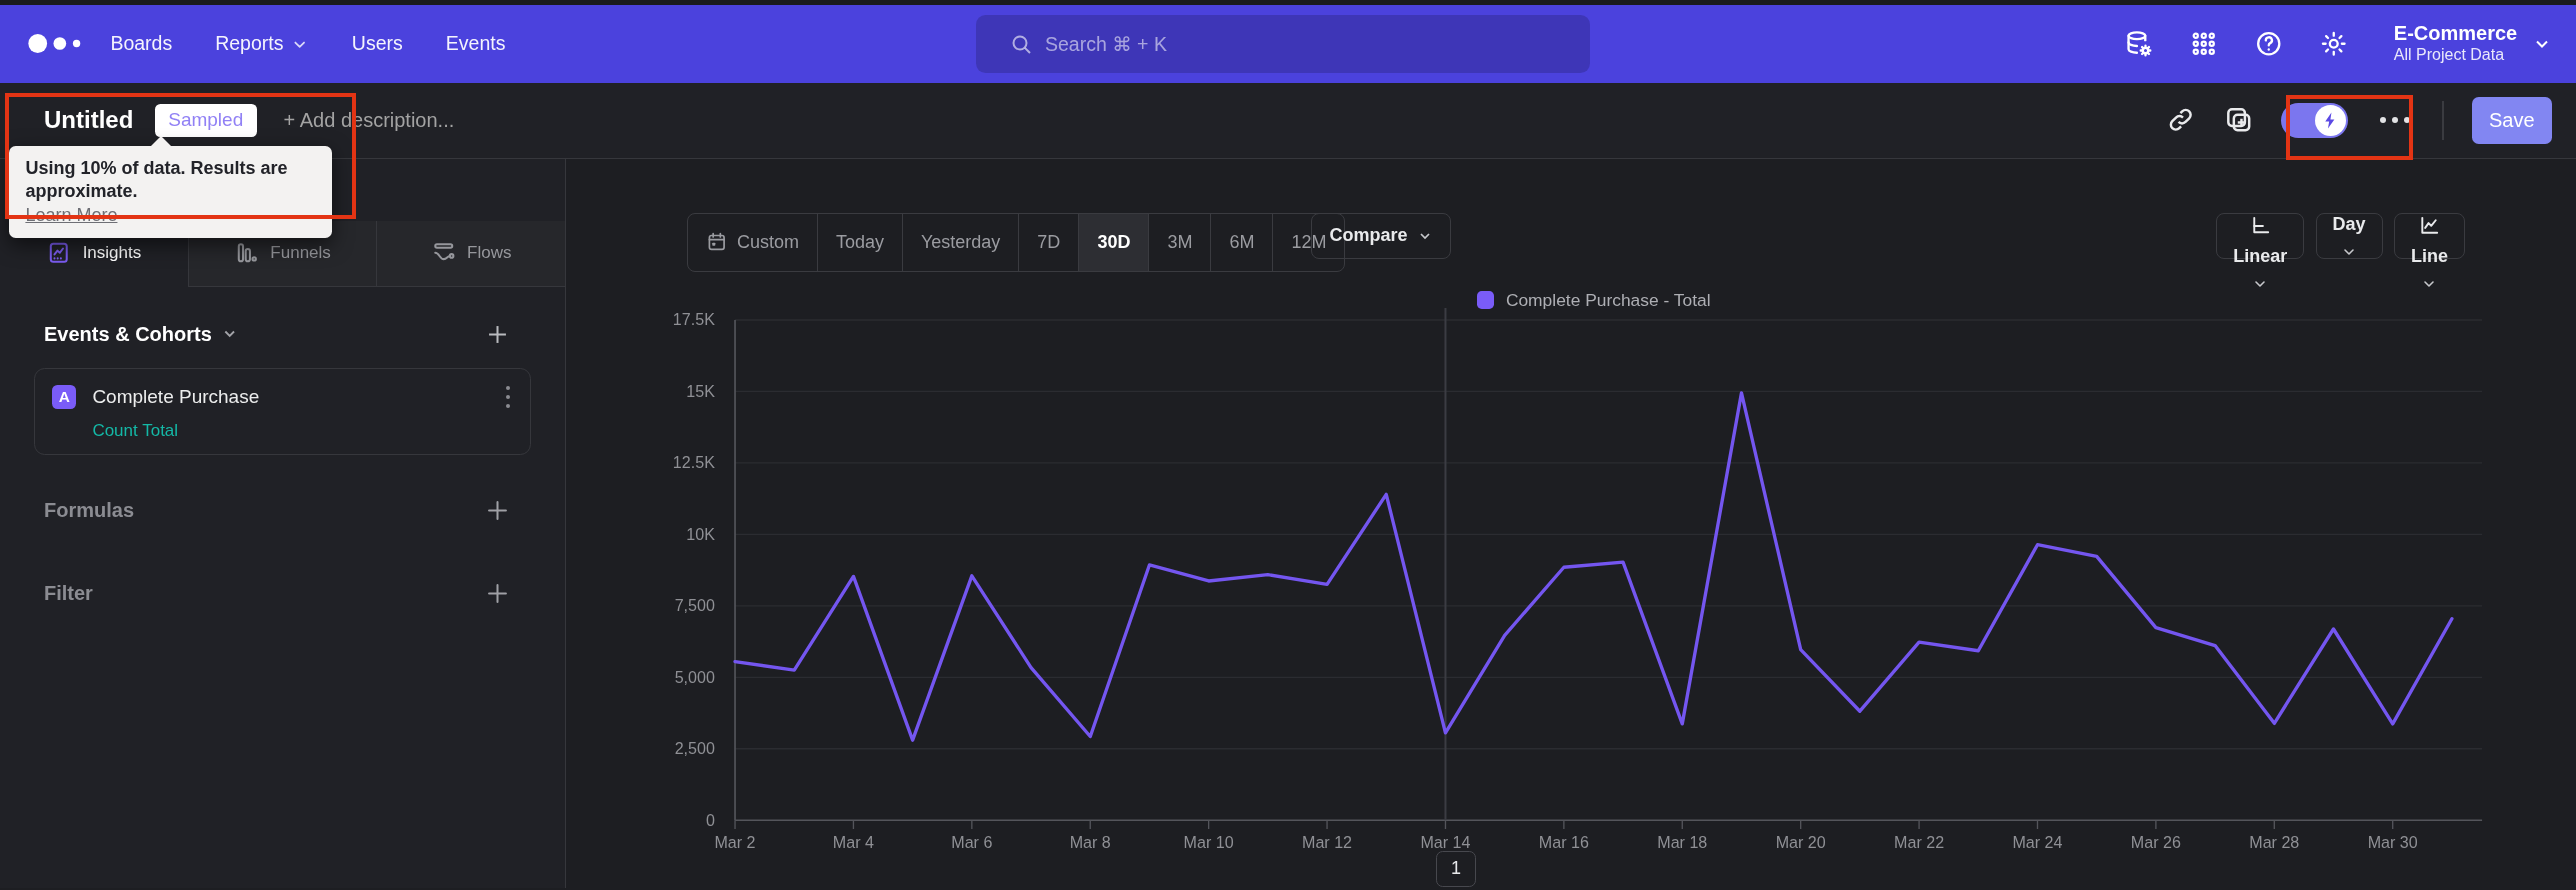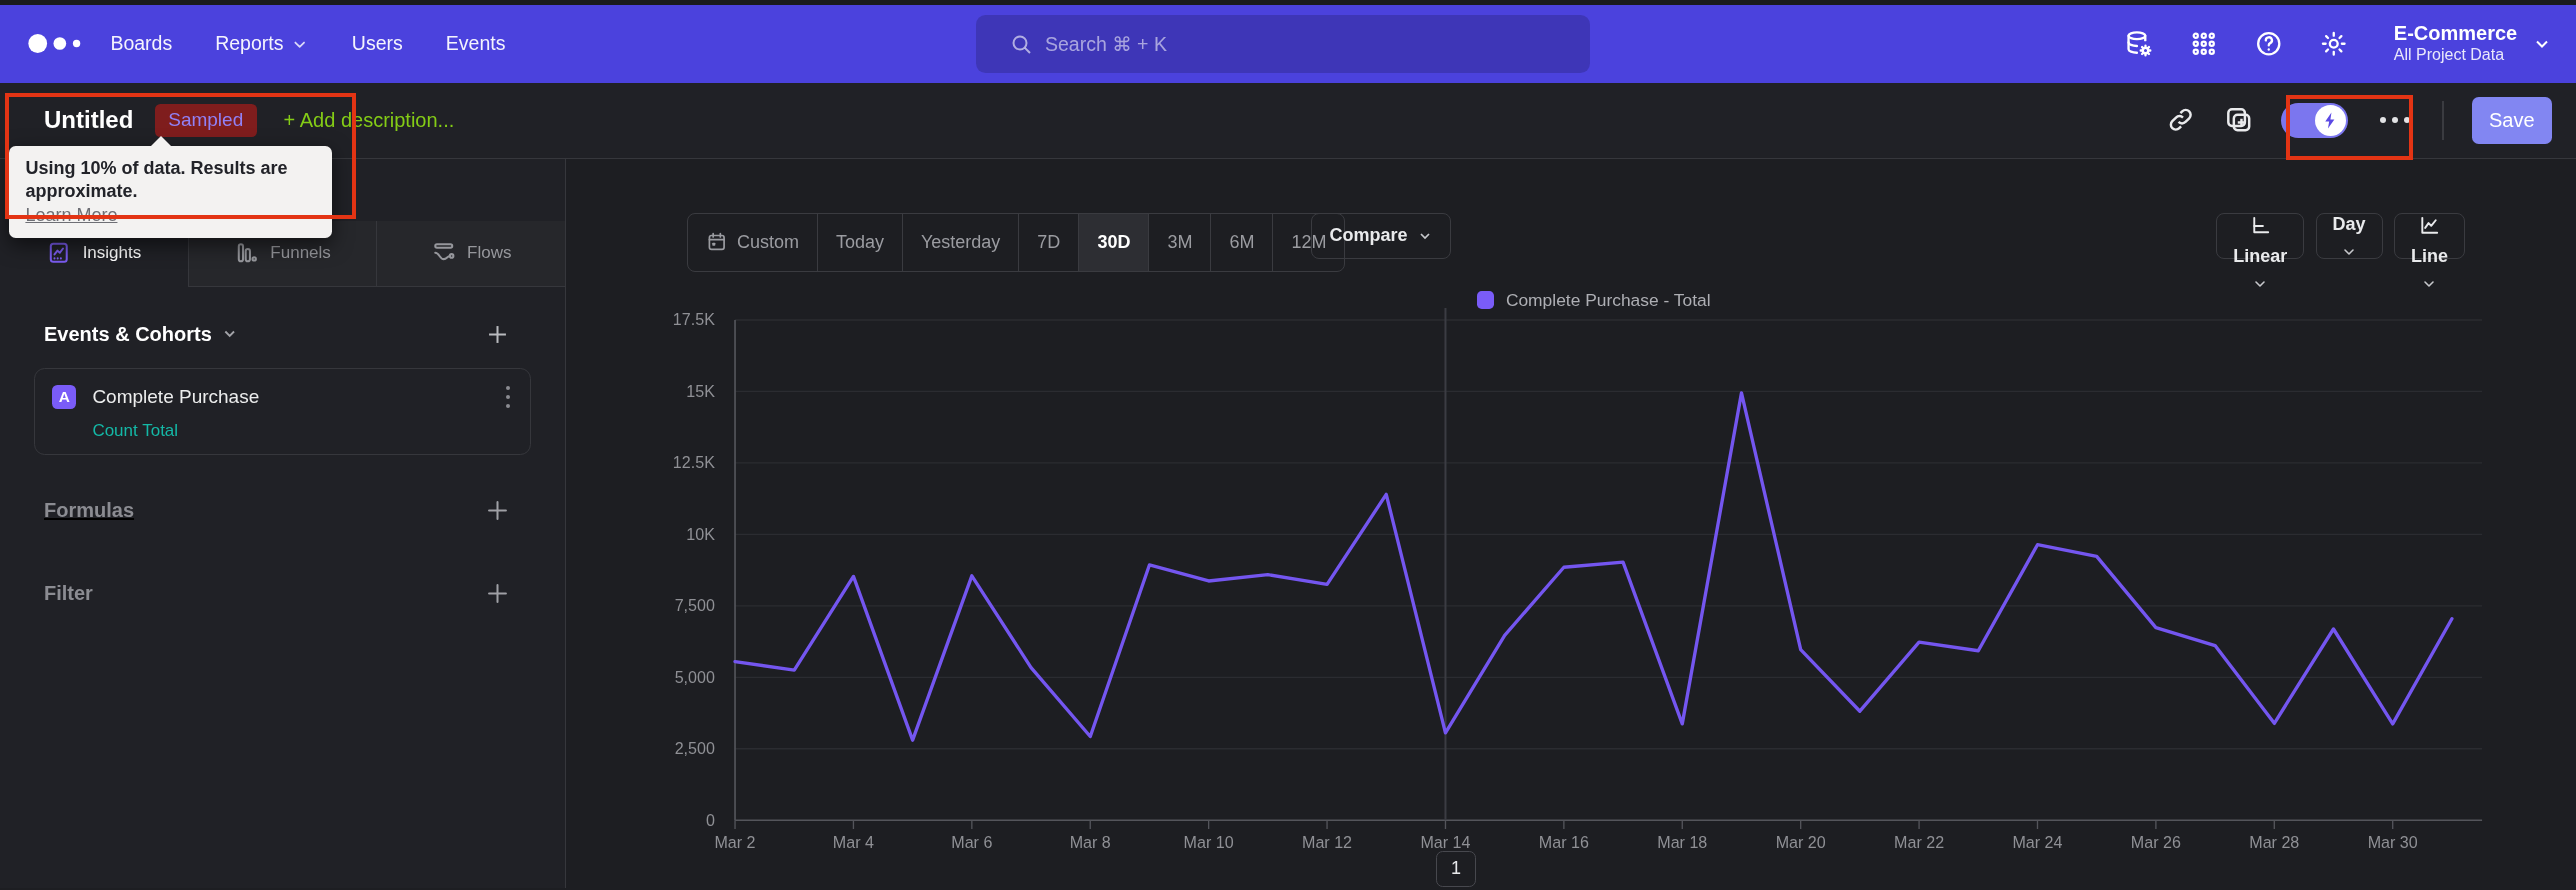--- a/index.html
+++ b/index.html
@@ -22,22 +22,22 @@
   .icon-btn { width:31px; height:31px; color:#fff; cursor:pointer; display:flex; align-items:center; justify-content:center; }
   .icon-btn svg { width:29.5px; height:29.5px; }
   .project { display:flex; align-items:center; gap:14.8px; margin-left:10.7px; cursor:pointer; }
   .project-name { color:#fff; font-size:20px; font-weight:bold; line-height:23px; }
   .project-scope { color:rgba(255,255,255,.88); font-size:16px; line-height:20px; }
   .project .chev { width:20px; height:20px; color:#fff; }
 
   
   .titlebar { position:relative; height:76px; background:#202126; border-bottom:1.3px solid #36373c; display:flex; align-items:center; padding:0 24px 0 44px; }
   .report-title { color:#fff; font-size:24px; font-weight:bold; }
-  .sampled-badge { margin-left:21.5px; background:#7f1d1d; color:#9181f5; font-size:19px; padding:5.4px 13.4px; border-radius:5.4px; cursor:pointer; }
-  .add-desc { margin-left:27px; color:#84cc16; font-size:20px; cursor:text; }
+  .sampled-badge { margin-left:21.5px; background:#ffffff; color:#9181f5; font-size:19px; padding:5.4px 13.4px; border-radius:5.4px; cursor:pointer; }
+  .add-desc { margin-left:27px; color:#a3a3a3; font-size:20px; cursor:text; }
   .titlebar-right { margin-left:auto; display:flex; align-items:center; gap:28px; }
   .tb-icon { width:29.5px; height:29.5px; color:#e9eaec; cursor:pointer; }
   .tb-icon svg { width:29.5px; height:29.5px; }
   .toggle { width:67px; height:35px; border-radius:17.4px; background:#7b76ef; position:relative; cursor:pointer; }
   .toggle-knob { position:absolute; right:2px; top:2px; width:31px; height:31px; border-radius:50%; background:#fff; display:flex; align-items:center; justify-content:center; }
   .toggle-knob svg { width:19px; height:19px; color:#5b49e4; }
   .more-dots { display:flex; gap:6px; cursor:pointer; padding:4px; }
   .more-dots i { width:6px; height:6px; border-radius:50%; background:#e2e3e6; }
   .v-div { width:1.3px; height:39px; background:#3a3b40; }
   .save-btn { min-width:70px; height:47px; background:#8286f2; border:none; border-radius:6.7px; color:#fff; font-size:20px; font-family:inherit; cursor:pointer; padding:0 17.4px; }
@@ -74,21 +74,21 @@
   .event-card .row1 { display:flex; align-items:center; }
   .event-badge { width:24px; height:24px; border-radius:5.4px; background:#7a5cf8; color:#fff; font-size:15.4px; font-weight:bold; display:flex; align-items:center; justify-content:center; }
   .event-title { margin-left:16px; color:#eceded; font-size:19px; }
   .kebab { margin-left:auto; display:flex; flex-direction:column; gap:4.7px; cursor:pointer; padding:2.7px; }
   .kebab i { width:4px; height:4px; border-radius:50%; background:#8b8c92; }
   .event-sub { margin:10.7px 0 0 40px; color:#14b8a6; font-size:17px; }
 
   .section-row { display:flex; align-items:center; margin:0 54px 0 44px; }
   .section-row .label { color:#8b8c92; font-size:20px; font-weight:bold; }
   .section-row .plus-btn { color:#9fa0a5; }
-  .row-formulas { margin-top:42px;text-decoration:underline; }
+  .row-formulas { margin-top:42px; }
   .row-filter { margin-top:56px; }
   .row-breakdown { margin-top:54px; }
 
   
   .ranges { position:absolute; left:121px; top:54px; height:59px; display:flex; border:1.3px solid #3a3b40; border-radius:8px; overflow:hidden;justify-content:center; }
   .range-cell { display:flex; align-items:center; gap:9.4px; padding:0 18px; font-size:18px; color:#9b9ca1; border-left:1.3px solid #3a3b40; cursor:pointer; background:transparent; }
   .range-cell:first-child { border-left:none; }
   .range-cell svg { width:21.5px; height:21.5px; }
   .range-cell.active { background:#2d2e33; color:#fff; font-weight:bold; }
   .compare-btn { position:absolute; left:745px; top:54px; height:46px; display:flex; align-items:center; gap:9.4px; padding:0 17.4px; border:1.3px solid #3a3b40; border-radius:8px; color:#e9eaec; font-size:18px; font-weight:bold; cursor:pointer; }

